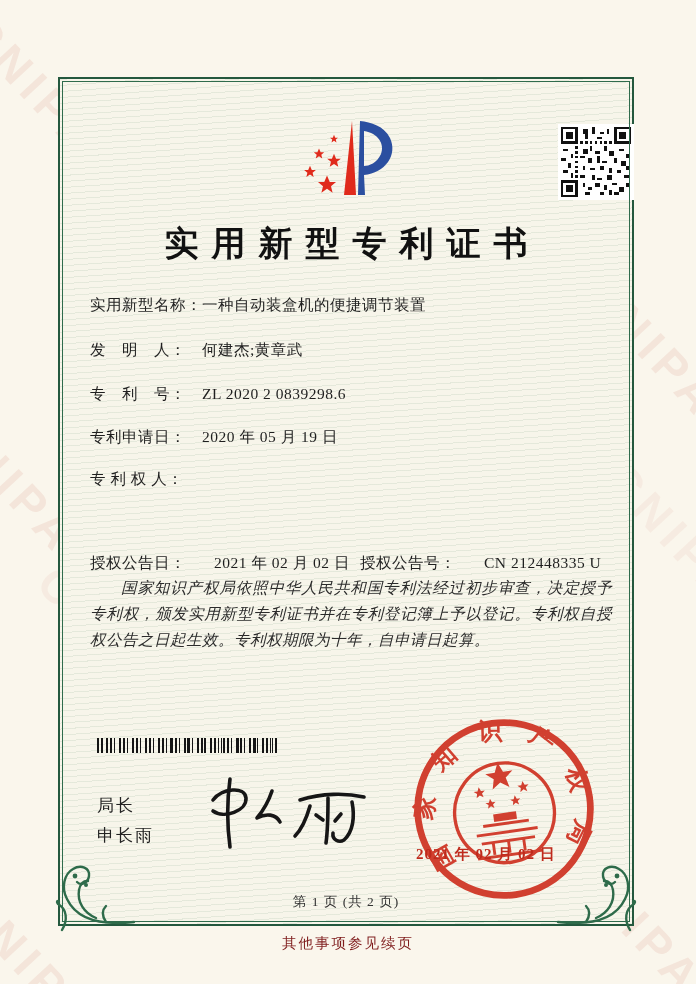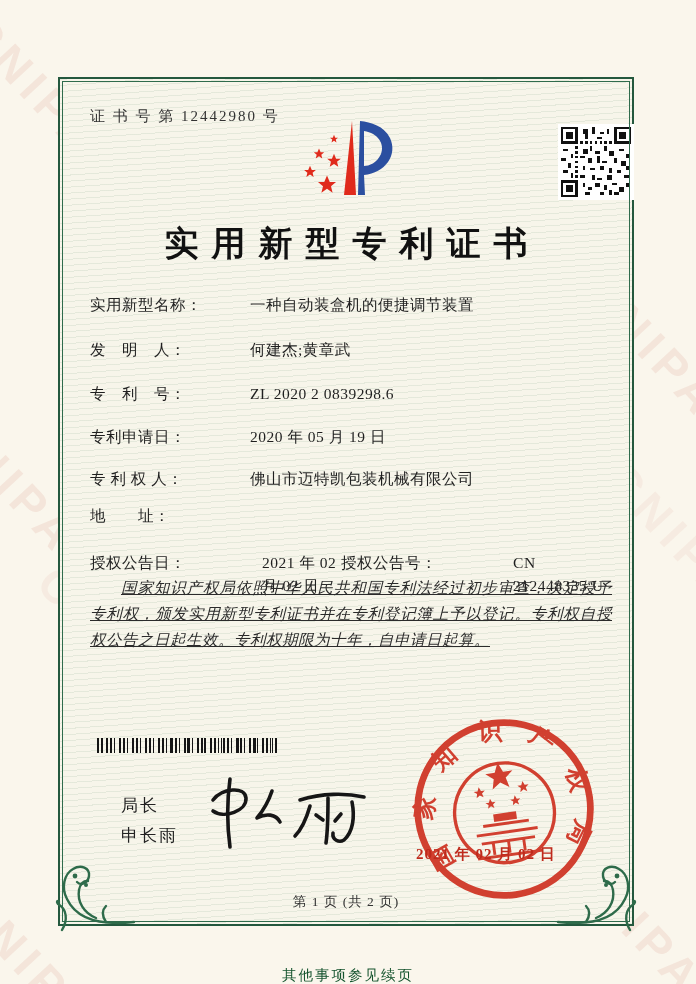--- a/index.html
+++ b/index.html
@@ -27,66 +27,65 @@
   .cert-no{position:absolute;left:30px;top:28px;font-size:15px;letter-spacing:2px;color:#333;}
   .logo{position:absolute;left:225px;top:34px;}
   .qr{position:absolute;left:498px;top:45px;width:70px;height:70px;background:#fff;padding:3px;}
   .title{
     position:absolute;left:0;top:126px;width:100%;text-align:center;
     font-size:34px;font-weight:700;letter-spacing:13px;text-indent:13px;color:#111;margin-top:16px;
   }
   .fields{position:absolute;left:30px;top:214px;width:520px;font-size:15.5px;color:#1f1f1f;}
   .frow{position:absolute;left:0;display:flex;line-height:23px;letter-spacing:0.5px;}
   .flabel{flex:none;width:112px;white-space:nowrap;}
-  .fvalue{white-space:normal;margin-left:48px;}
+  .fvalue{white-space:normal;}
   .pair{display:flex;gap:12px;}
   .pair .flabel{width:112px;}
   .paras{
     position:absolute;left:30px;top:496px;width:522px;
     font-size:15.5px;line-height:26px;color:#2b2b2b;font-style:italic;
     text-align:justify;letter-spacing:0.5px;
   }
-  .paras p{margin:0 0 3px 0;text-indent:2em;text-decoration:underline;}
+  .paras p{margin:0 0 3px 0;text-indent:2em;}
   .barcode{
     position:absolute;left:37px;top:659px;width:180px;height:15px;
     background-image:
       repeating-linear-gradient(90deg,#151515 0 2px,transparent 2px 4px,#151515 4px 5px,transparent 5px 9px,#151515 9px 11px,transparent 11px 13px),
       repeating-linear-gradient(90deg,transparent 0 5px,#151515 5px 6px,transparent 6px 17px);
   }
-  .director{position:absolute;left:37px;top:712px;font-size:17px;color:#222;line-height:30px;letter-spacing:2px;margin-left:24px;}
+  .director{position:absolute;left:37px;top:712px;font-size:17px;color:#222;line-height:30px;letter-spacing:2px;}
   .signature{position:absolute;left:140px;top:690px;}
   .seal{position:absolute;left:348px;top:634px;transform:rotate(-8deg);opacity:0.93;}
   .seal-date{
     position:absolute;left:356px;top:766px;z-index:5;
     font-size:15px;font-weight:700;color:#bf2a1c;letter-spacing:1px;white-space:nowrap;
   }
   .page-num{position:absolute;left:0;top:814px;width:100%;text-align:center;font-size:13.5px;color:#333;letter-spacing:1px;}
   .flourish{position:absolute;bottom:-14px;pointer-events:none;}
   .flourish.left{left:-16px;}
   .flourish.right{right:-16px;transform:scaleX(-1);}
-  .note{position:absolute;left:0;top:934px;width:100%;text-align:center;font-size:14.5px;color:#14532d;letter-spacing:2px;margin-top:32px;}
+  .note{position:absolute;left:0;top:934px;width:100%;text-align:center;font-size:14.5px;color:#7f1d1d;letter-spacing:2px;}
 </style>
 </head>
 <body>
 
 <div class="page">
 
   <div class="wm" style="left:-6px;top:4px">CNIPA</div>
   <div class="wm light" style="left:296px;top:126px">CNIPA</div>
   <div class="wm light" style="left:404px;top:290px">CNIPA</div>
   <div class="wm" style="left:612px;top:264px">CNIPA</div>
   <div class="wm" style="left:-30px;top:400px">CNIPA</div>
   <div class="wm light" style="left:66px;top:556px">CNIPA</div>
   <div class="wm" style="left:-12px;top:880px">CNIPA</div>
   <div class="wm" style="left:596px;top:842px">CNIPA</div>
   <div class="wm light" style="left:634px;top:452px">CNIPA</div>
 
   <div class="frame">
 
-    <div class="cert-no">证 书 号 第 12442980 号</div>
 
     <svg class="logo" width="150" height="88" viewBox="0 0 150 88">
       <defs>
         <path id="star" d="M0,-10 L2.9,-3.1 L9.5,-3.1 L4.2,1.2 L5.9,8.1 L0,4 L-5.9,8.1 L-4.2,1.2 L-9.5,-3.1 L-2.9,-3.1 Z"></path>
       </defs>
       <g fill="#e02b1c">
         <use href="#star" transform="translate(49,26) scale(0.42)"></use>
         <use href="#star" transform="translate(34,41) scale(0.55)"></use>
         <use href="#star" transform="translate(49,48) scale(0.72)"></use>
         <use href="#star" transform="translate(25,59) scale(0.62)"></use>
@@ -133,24 +132,22 @@
       <div class="frow" style="top:89px">
         <span class="flabel">专　利　号：</span>
         <span class="fvalue">ZL 2020 2 0839298.6</span>
       </div>
       <div class="frow" style="top:132px">
         <span class="flabel">专利申请日：</span>
         <span class="fvalue">2020 年 05 月 19 日</span>
       </div>
       <div class="frow" style="top:174px">
         <span class="flabel">专 利 权 人：</span>
-        <span class="fvalue">佛山市迈特凯包装机械有限公司</span>
       </div>
       <div class="frow" style="top:211px">
-        <span class="flabel">地　　址：</span>
       </div>
       <div class="frow" style="top:258px">
         <span class="pair" style="width:270px">
           <span class="flabel">授权公告日：</span>
           <span class="fvalue">2021 年 02 月 02 日</span>
         </span>
         <span class="pair">
           <span class="flabel">授权公告号：</span>
           <span class="fvalue">CN 212448335 U</span>
         </span>

